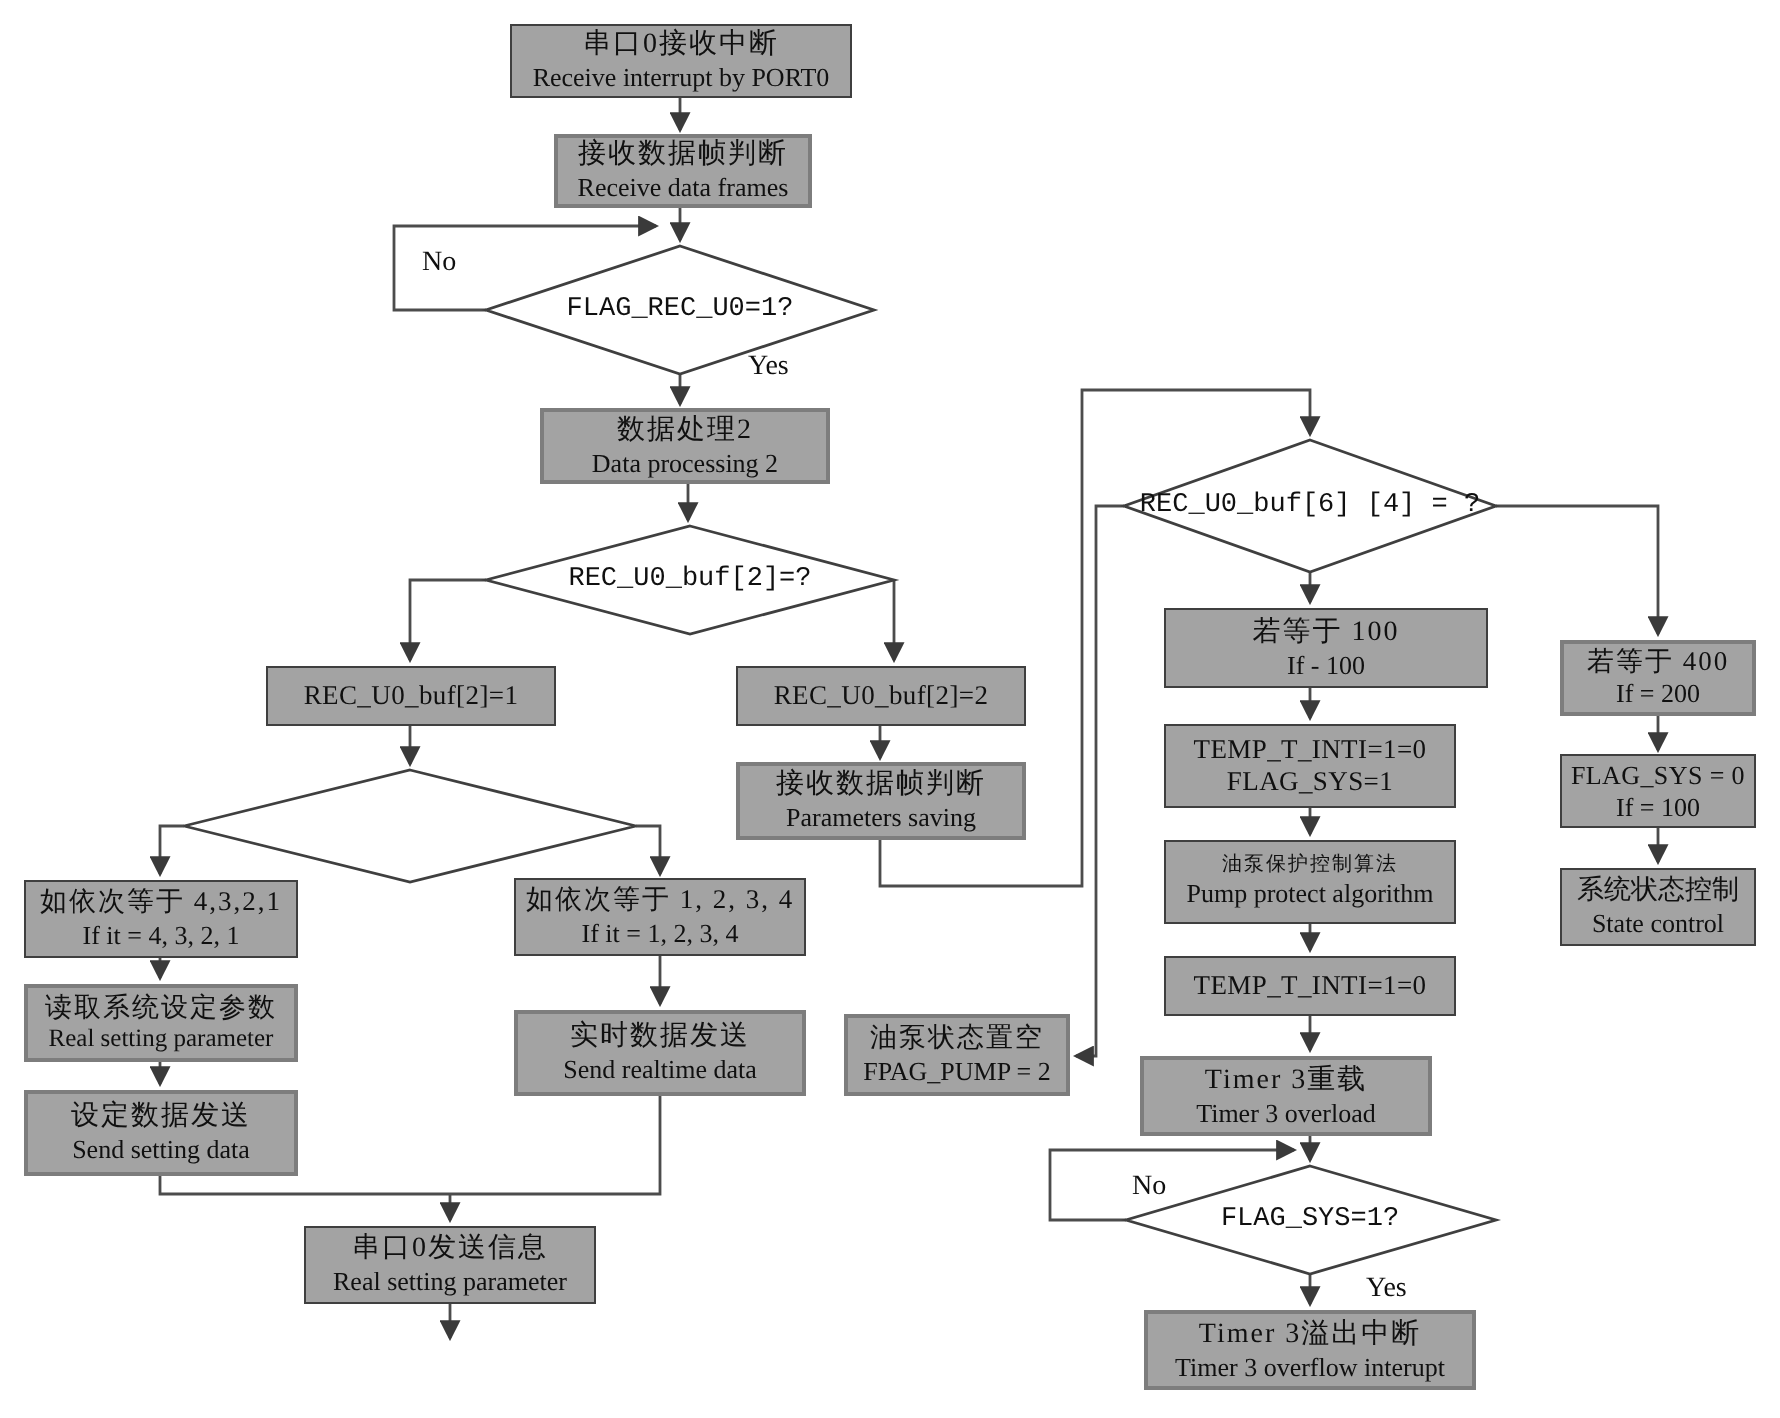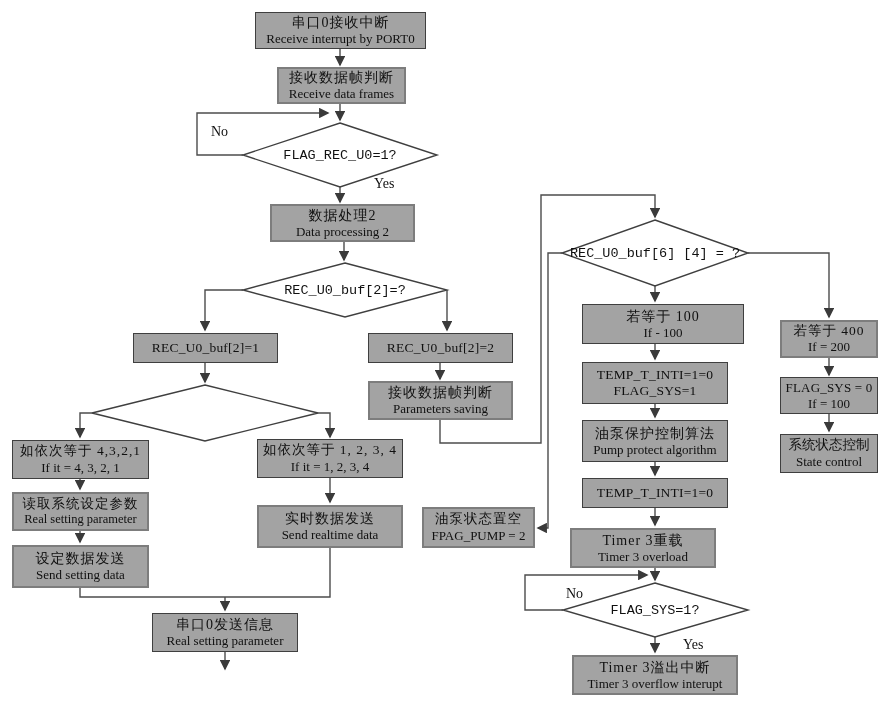--- a/index.html
+++ b/index.html
@@ -170,21 +170,21 @@
     <span class="zh">若等于 100</span>
     <span class="en">If - 100</span>
   </div>
 
   <div class="node dark" style="left:582px;top:362px;width:146px;height:42px">
     <span class="code">TEMP_T_INTI=1=0</span>
     <span class="code">FLAG_SYS=1</span>
   </div>
 
   <div class="node dark" style="left:582px;top:420px;width:146px;height:42px">
-    <span class="zh" style="font-size:14px">油泵保护控制算法</span>
+    <span class="zh" style="font-size:10px">油泵保护控制算法</span>
     <span class="en">Pump protect algorithm</span>
   </div>
 
   <div class="node dark" style="left:582px;top:478px;width:146px;height:30px">
     <span class="code">TEMP_T_INTI=1=0</span>
   </div>
 
   <div class="node" style="left:570px;top:528px;width:146px;height:40px">
     <span class="zh">Timer 3重载</span>
     <span class="en">Timer 3 overload</span>

